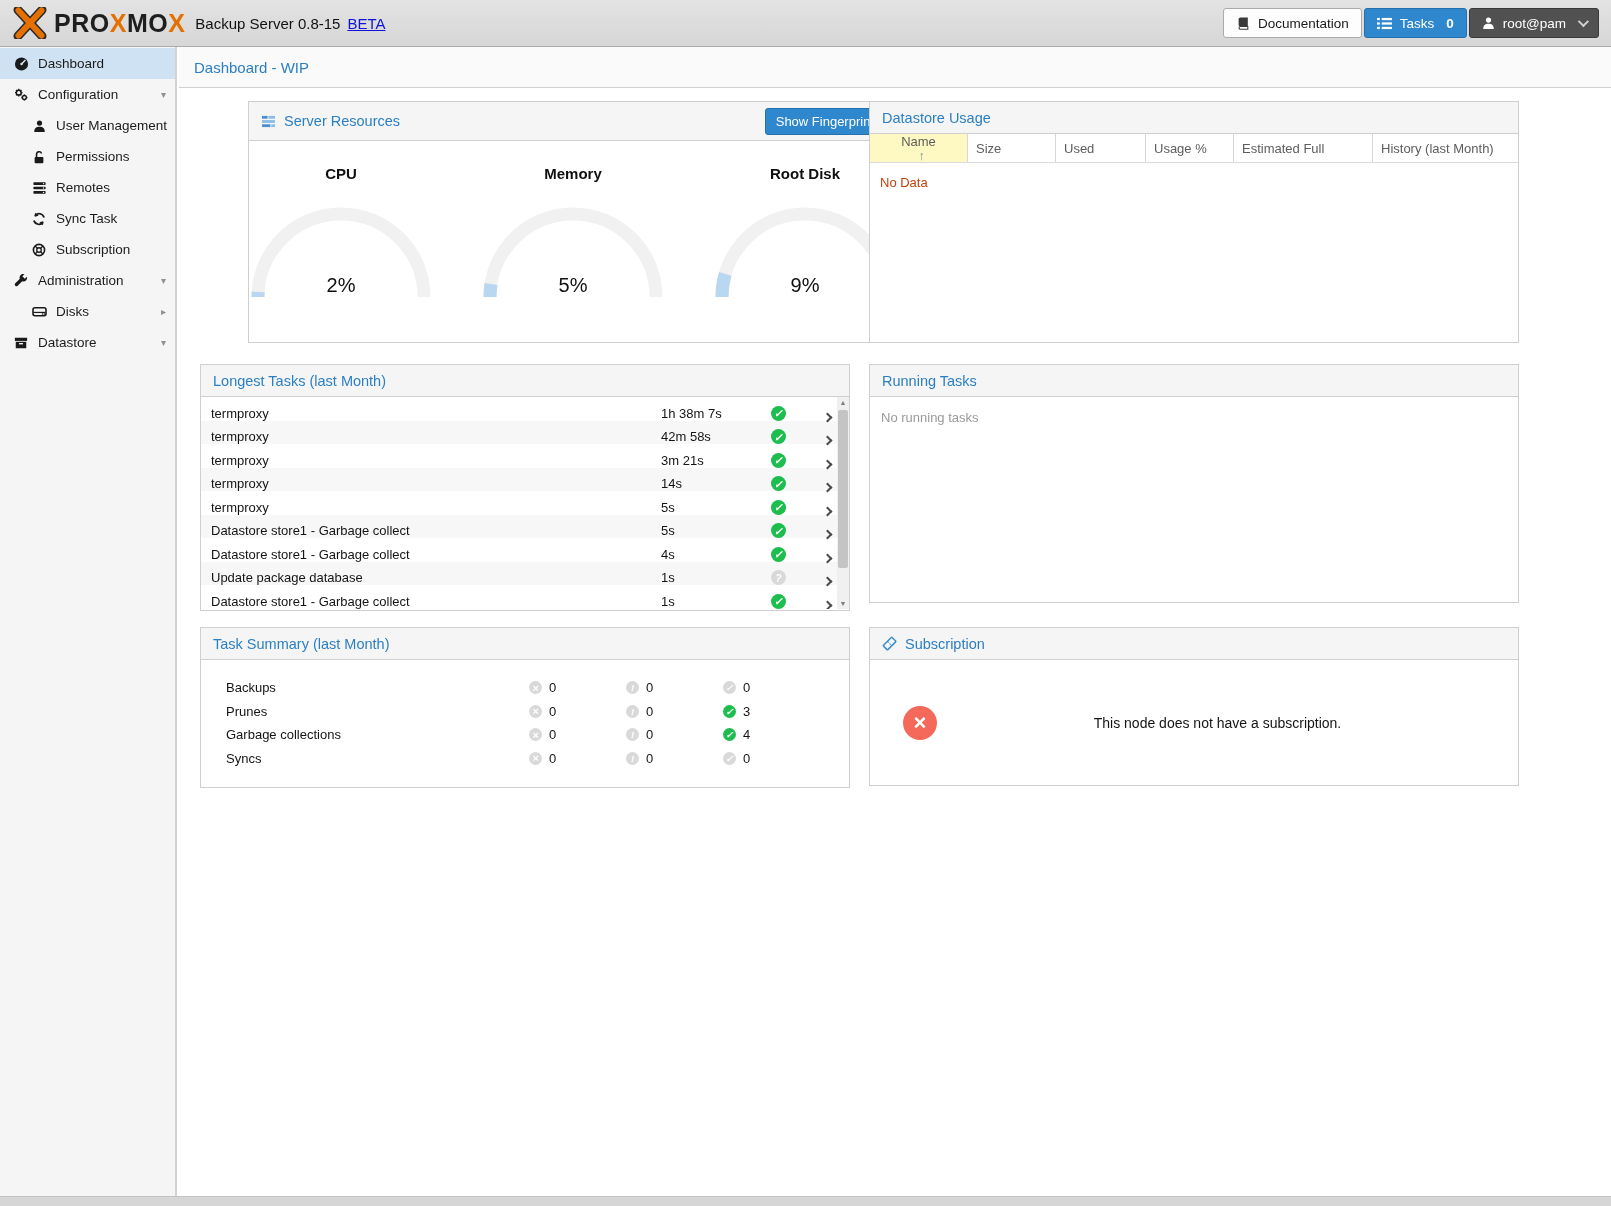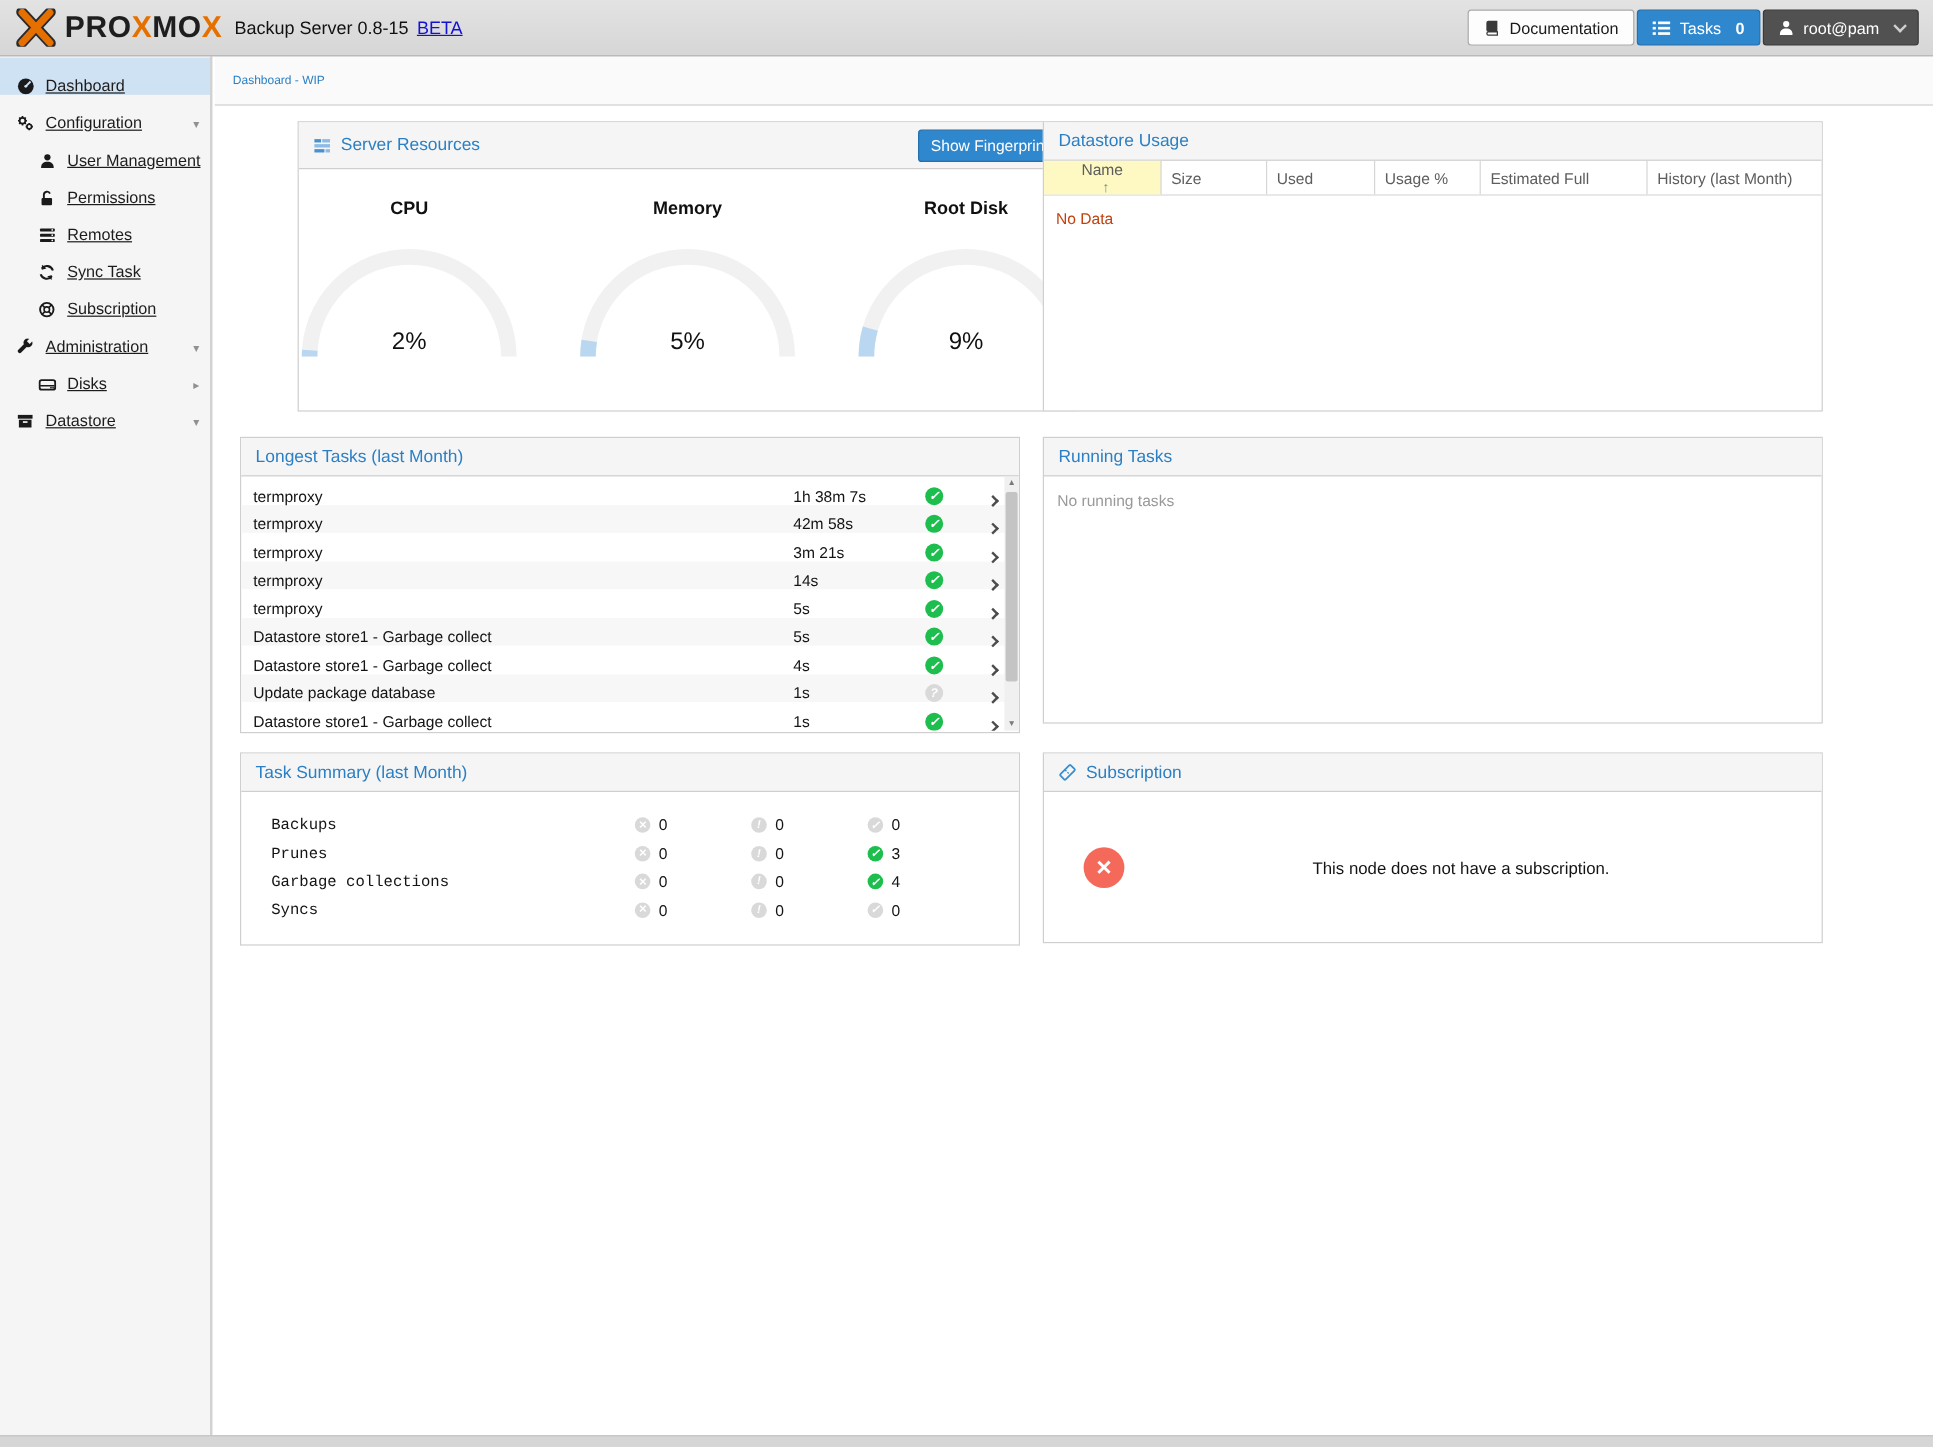--- a/index.html
+++ b/index.html
@@ -22,31 +22,31 @@
   .btn-doc { background:#fdfdfd; border-color:#ababab; color:#1a1a1a; }
   .btn-tasks { background:#2f87cd; border-color:#2470ad; color:#fff; }
   .btn-tasks .count { font-weight:bold; margin-left:4px; }
   .btn-user { background:#515151; border-color:#3a3a3a; color:#fff; }
   .chev-down { width:8px; height:8px; border-right:2px solid #cfcfcf; border-bottom:2px solid #cfcfcf;
     transform:rotate(45deg) translateY(-2px); margin-left:4px; }
 
   
   .sidebar { position:absolute; top:47px; left:0; width:177px; bottom:10px;
     background:#f5f5f5; border-right:2px solid #d2d2d2; padding-top:1px; }
-  .side-item { height:31px; display:flex; align-items:flex-end; padding-left:12px;
-    font-size:13.5px; color:#1c1c1c; cursor:pointer; position:relative;text-decoration:underline; }
+  .side-item { height:31px; display:flex; align-items:center; padding-left:12px;
+    font-size:13.5px; color:#1c1c1c; cursor:pointer; position:relative; }
   .side-item.level1 { padding-left:30px; }
   .side-item.selected { background:#cfe2f4; }
   .side-icon { width:18px; margin-right:8px; display:flex; justify-content:center; align-items:center; }
   .expander { position:absolute; right:9px; font-size:10px; color:#909090; }
 
   
   .titlebar { position:absolute; top:47px; left:179px; right:0; height:41px; background:#fafafa;
     border-bottom:1px solid #d0d0d0; display:flex; align-items:center; padding-left:15px;
-    font-size:10px; color:#2b7fc4; }
+    font-size:15px; color:#2b7fc4; }
   .content { position:absolute; top:89px; left:179px; right:0; bottom:10px; background:#fff; }
 
   .panel { position:absolute; width:650px; border:1px solid #cfcfcf; background:#fff; }
   .panel-header { height:32px; background:#f5f5f5; border-bottom:1px solid #cfcfcf;
     display:flex; align-items:center; gap:8px; padding:0 12px; color:#2b7fc4; font-size:14.5px; }
   .panel-header.tall { height:39px; }
 
   
   #p-server { left:21px; top:12px; height:242px;margin-left:48px; }
   .gauges { display:flex; justify-content:center; padding:24px 10px 0 10px;gap:42px; }
@@ -91,21 +91,21 @@
   .scroll-arrow.up { top:2px; } .scroll-arrow.down { bottom:2px; }
 
   
   #p-running { left:690px; top:275px; height:239px; }
   .rt-empty { padding:13px 11px; font-size:13px; color:#9a9a9a; }
 
   
   #p-tasksum { left:21px; top:538px; height:161px; }
   .ts-body { padding-top:16px; }
   .ts-row { height:23.5px; display:flex; align-items:center; font-size:13px; color:#141414; }
-  .ts-label { width:328px; padding-left:25px;font-family:Liberation Mono, monospace; }
+  .ts-label { width:328px; padding-left:25px; }
   .ts-cell { width:97px; display:flex; align-items:center; gap:7px; }
   .ic { width:13px; height:13px; border-radius:50%; color:#fff; font-size:9.5px; font-weight:bold;
     display:flex; align-items:center; justify-content:center; background:#d9d9d9; }
   .ic.err::before { content:"\00d7"; font-size:11px; }
   .ic.warn::before { content:"!"; }
   .ic.ok::before { content:"\2713"; }
   .ic.green { background:#1dbd4e; }
   .ic.gray { background:#d9d9d9; }
 
   

